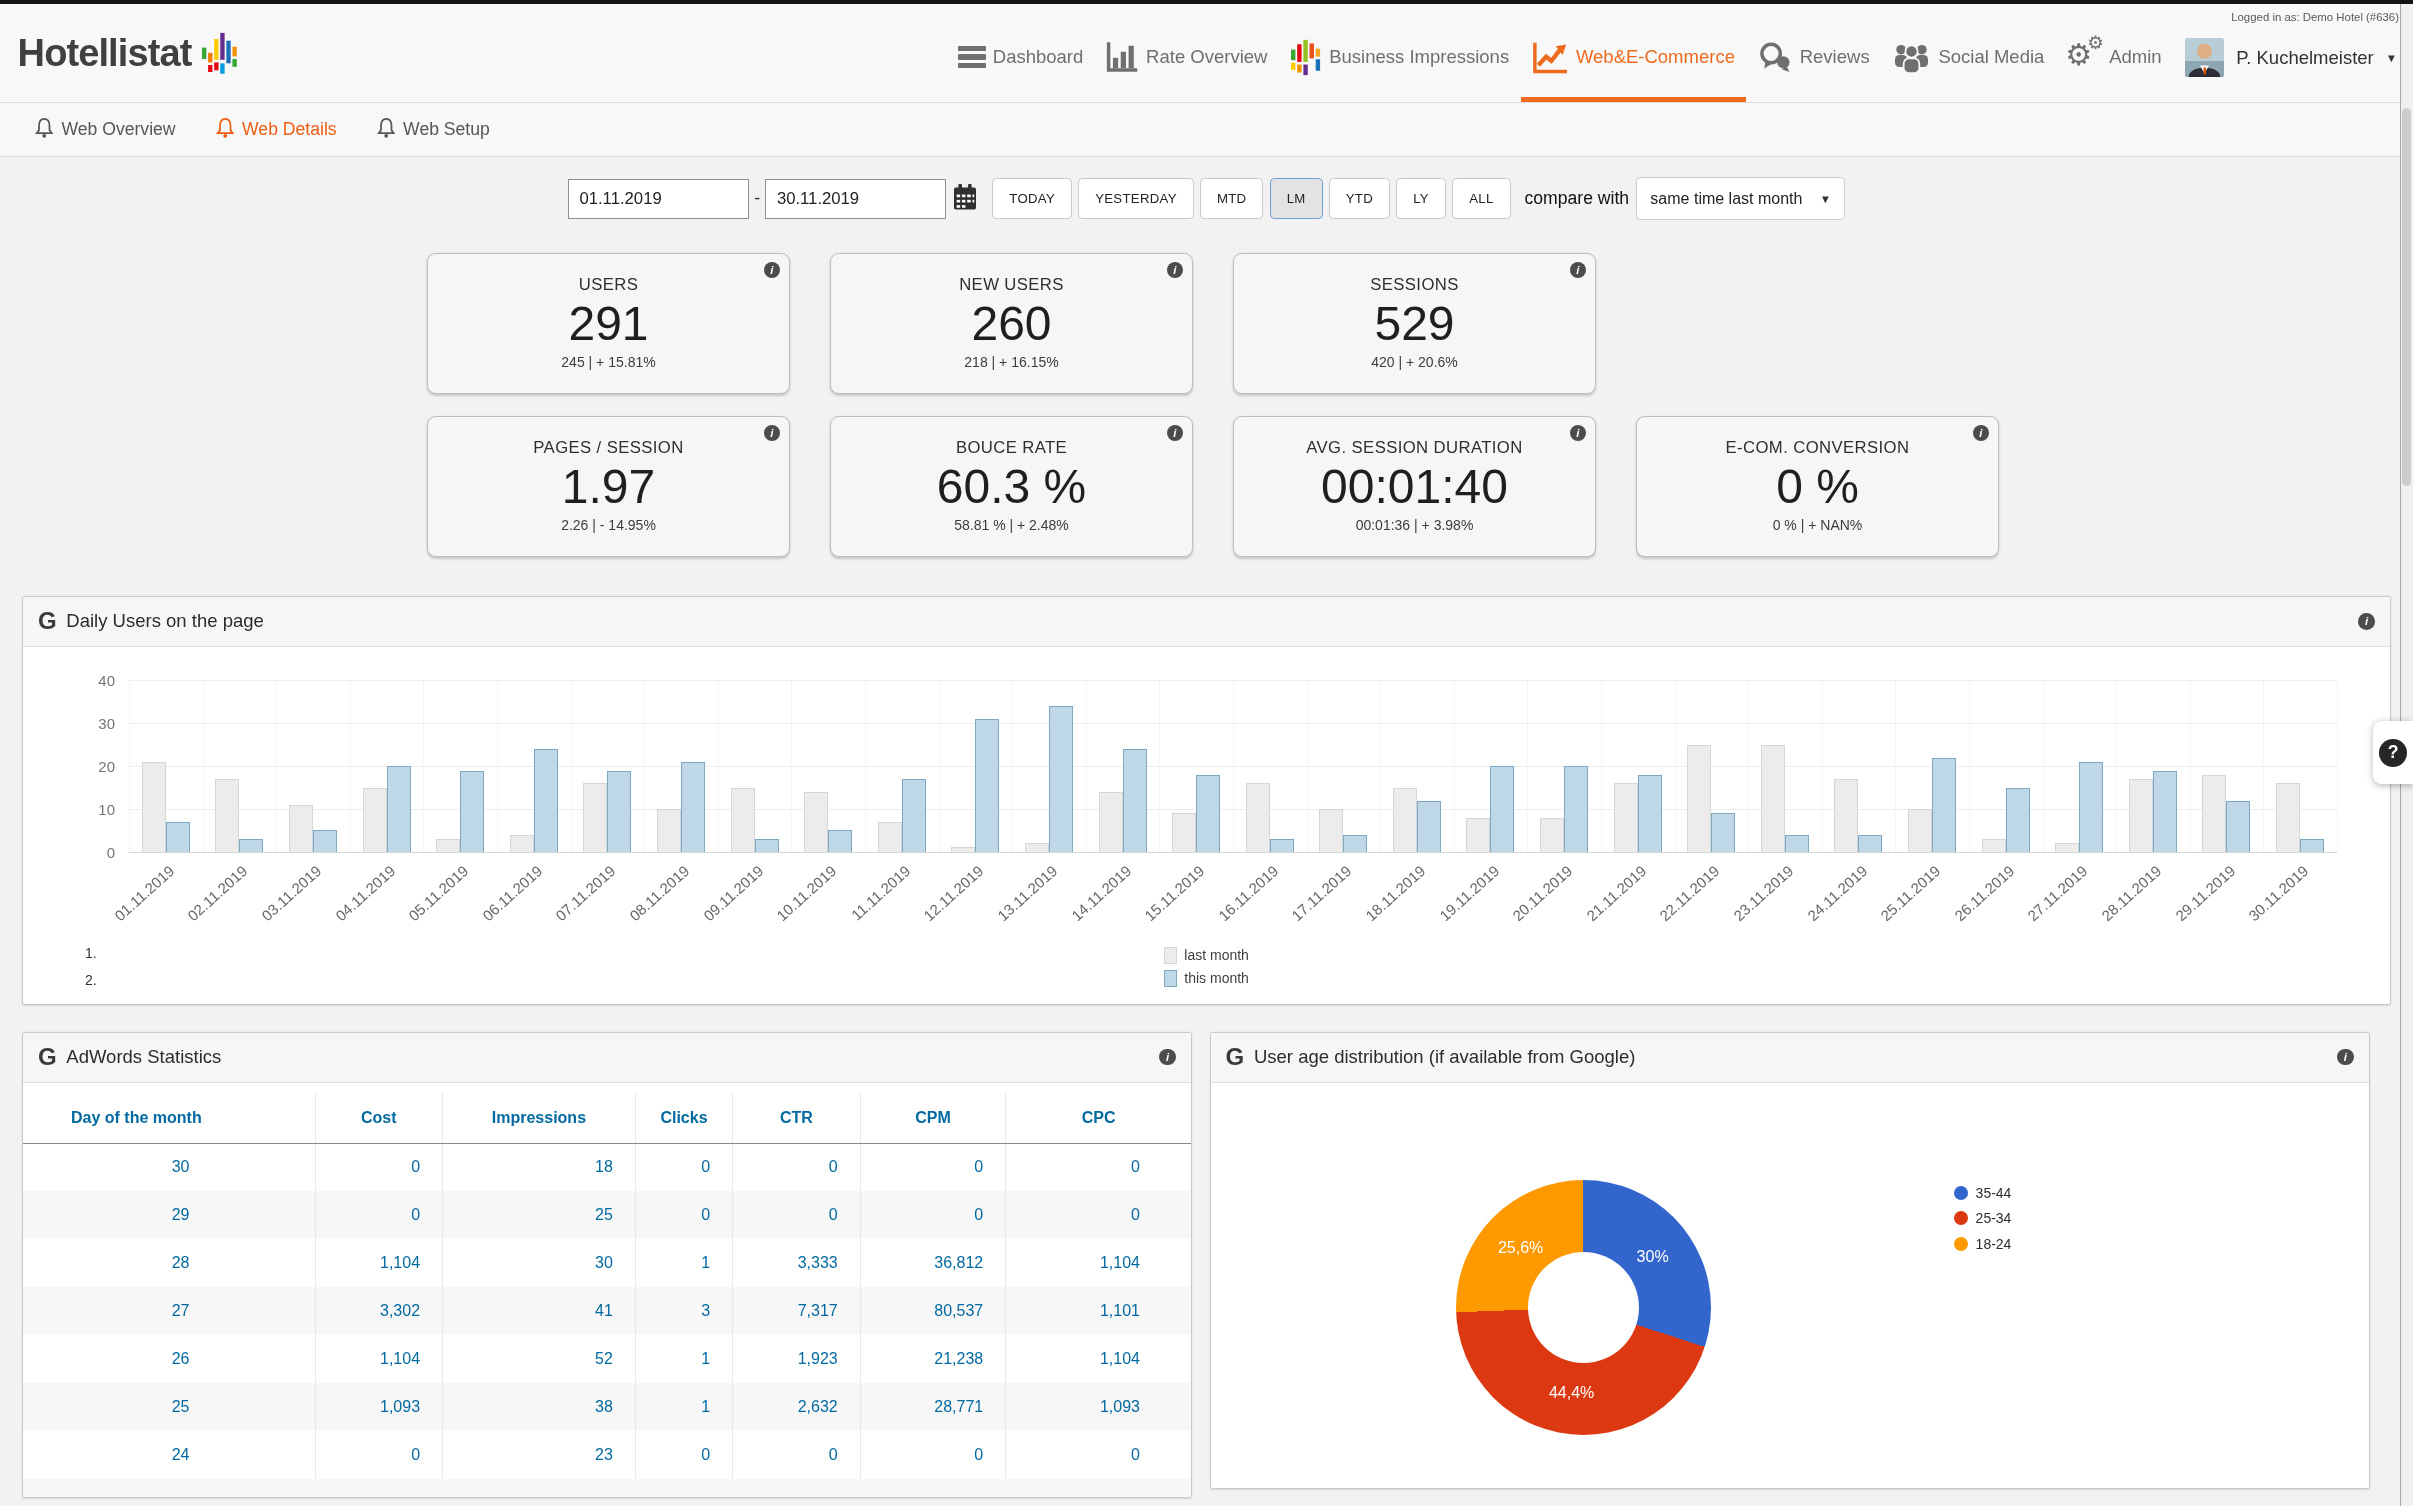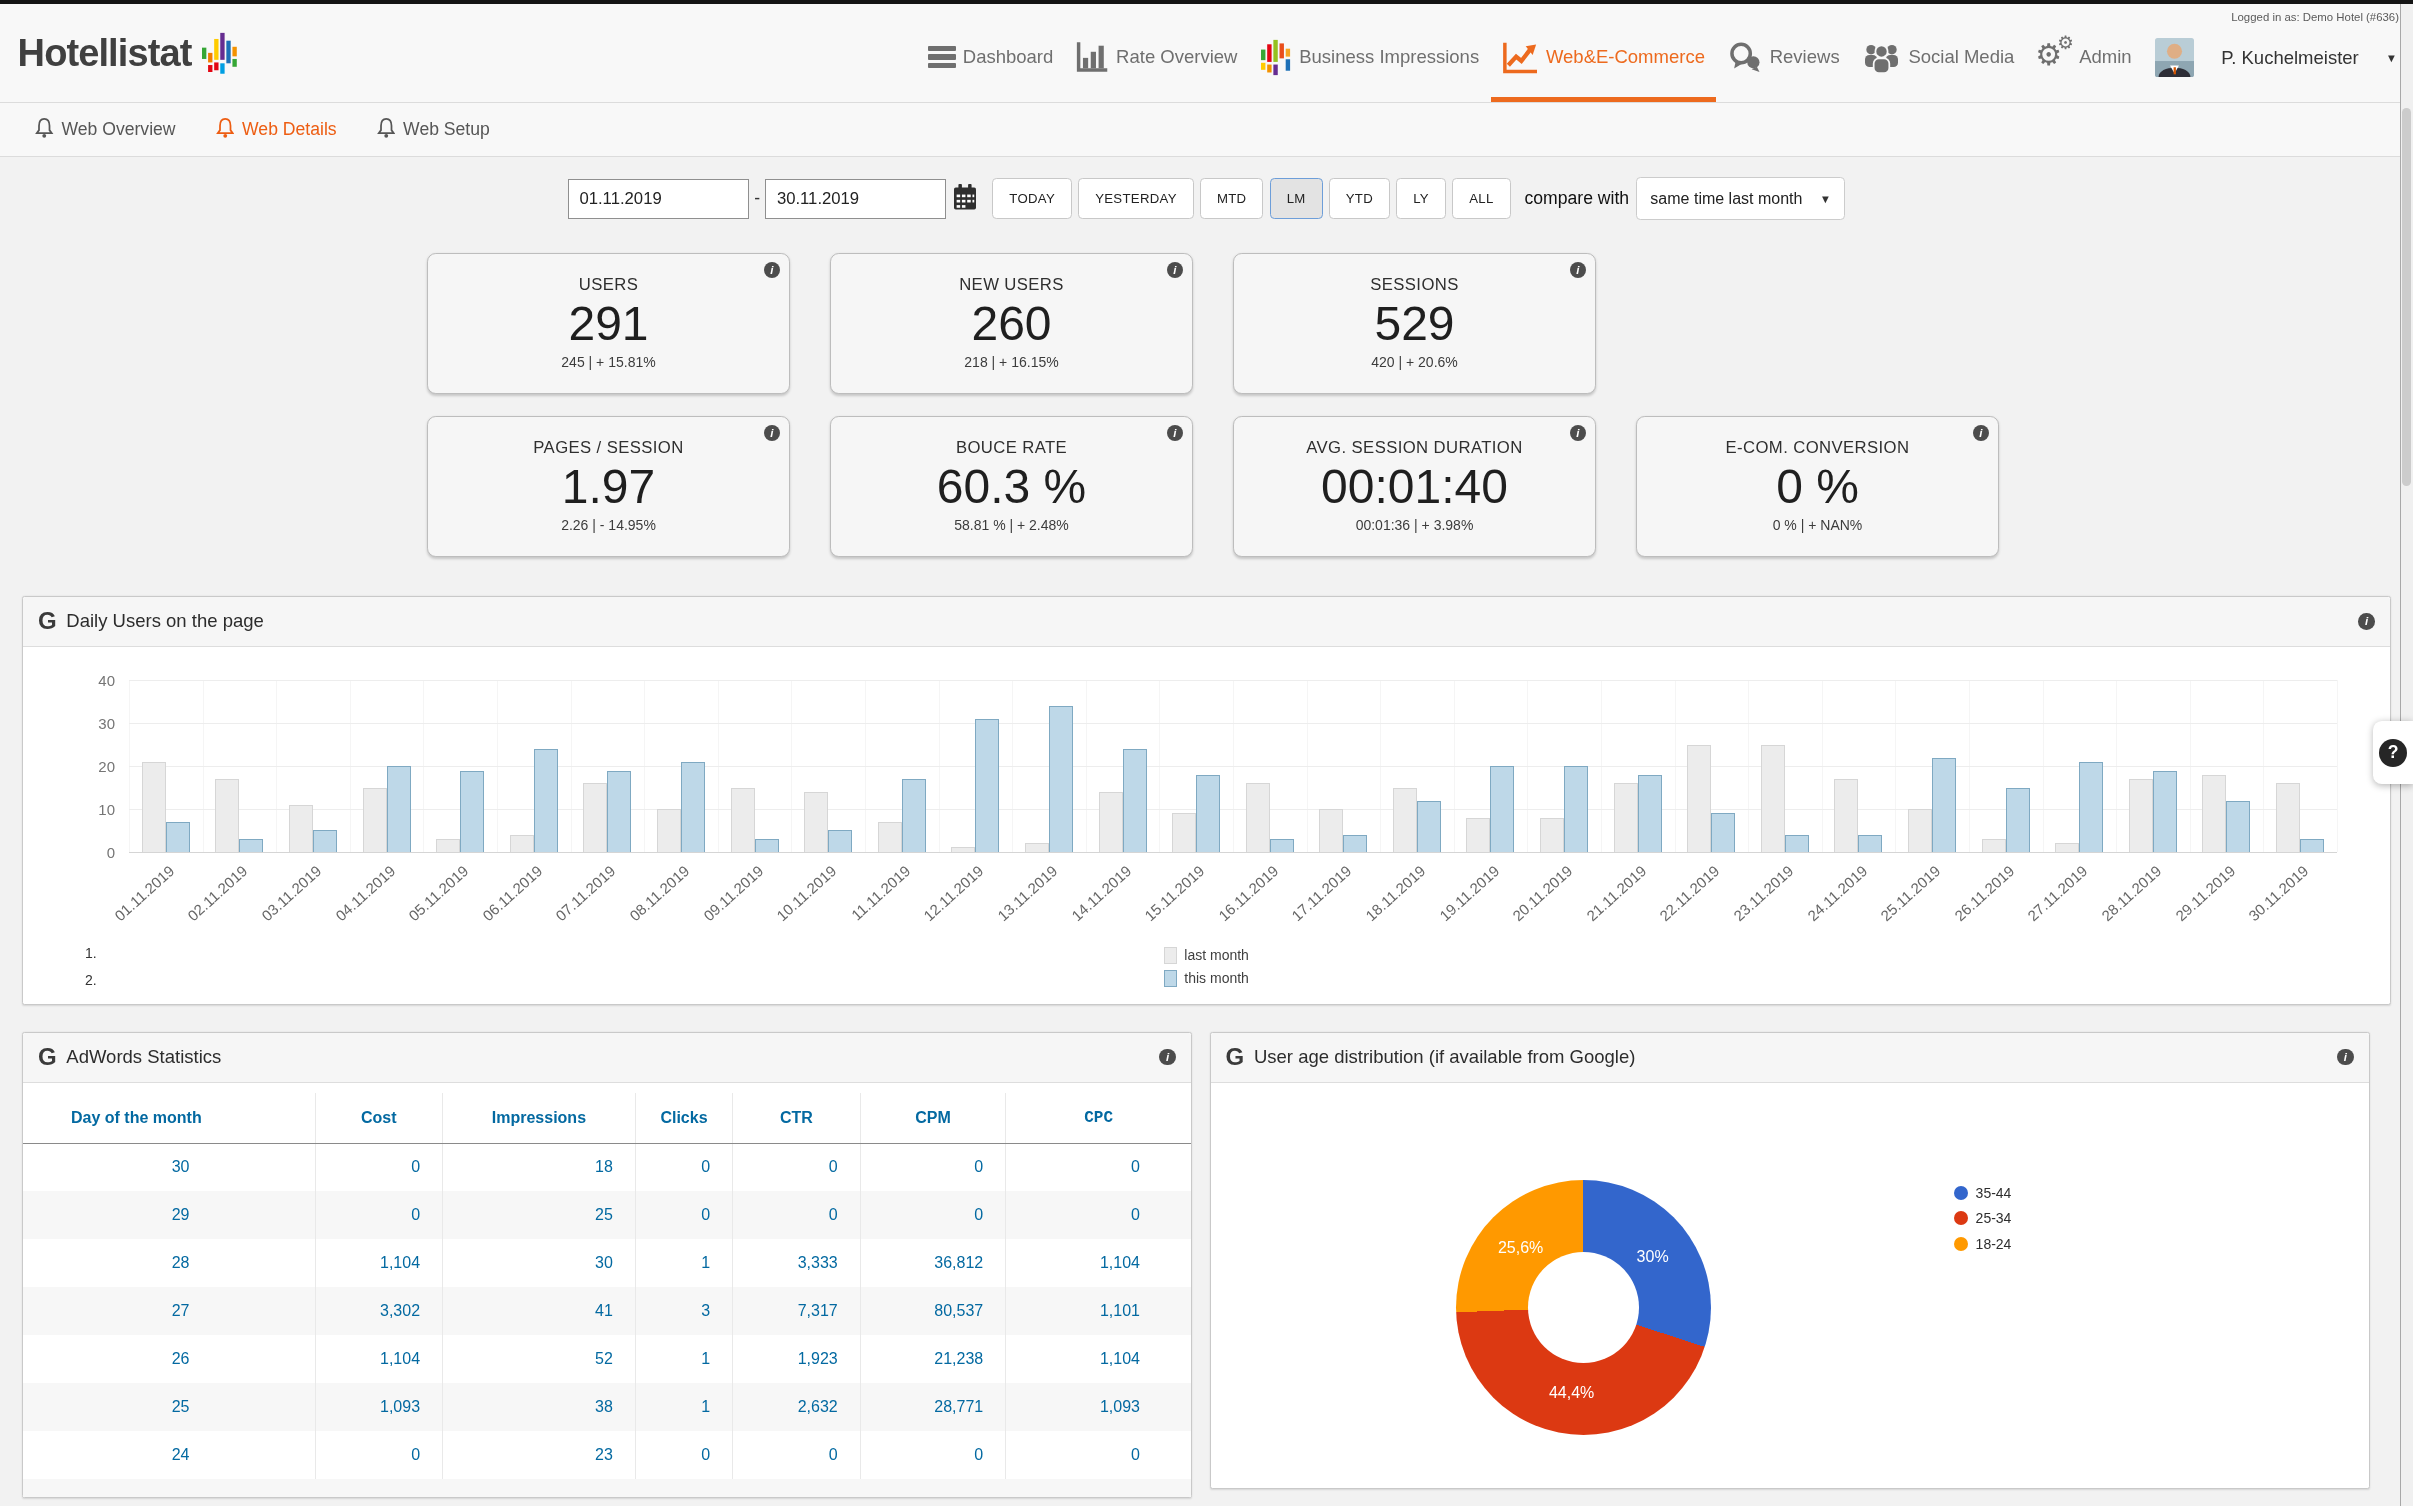--- a/index.html
+++ b/index.html
@@ -24,21 +24,21 @@
     border-bottom:5.3px solid transparent; color:#6f6f6f; font-size:18.5px; cursor:pointer;
     white-space:nowrap;
   }
   .nav-item.active { color:#ED6A1E; border-bottom-color:#ED6A1E; }
   .nav-item .ico { display:flex; align-items:center; }
   .hamb { display:flex; flex-direction:column; gap:3.5px; }
   .hamb i { display:block; width:28px; height:5.3px; background:#6f6f6f; border-radius:0.9px; }
   .gears { position:relative; width:35px; height:35px; color:#6f6f6f; }
   .gears .g1 { position:absolute; left:-1.8px; top:0px; font-size:30px; line-height:30px; }
   .gears .g2 { position:absolute; right:-1.8px; top:-5.3px; font-size:18.5px; line-height:18.5px; }
-  .user-block { display:flex; align-items:center; gap:27px; padding:8.8px 0 0 12.3px; font-size:18.5px; color:#333; cursor:pointer; }
+  .user-block { display:flex; align-items:center; gap:12px; padding:8.8px 0 0 12.3px; font-size:18.5px; color:#333; cursor:pointer; }
   .avatar { width:39px; height:39px; border-radius:2.6px; overflow:hidden; flex:none; }
   .caret { font-size:11.4px; color:#333; }
 
   
   .subnav {
     height:54px; background:#f8f8f8; border-bottom:0.9px solid #dcdcdc;
     display:flex; align-items:center; gap:40px; padding-left:35px;
   }
   .subnav-item { display:flex; align-items:center; gap:8px; font-size:17.6px; color:#565656; cursor:pointer; }
   .subnav-item.active { color:#ED5D12; }
@@ -109,21 +109,21 @@
   .list-markers { position:absolute; left:62px; top:-1.8px; display:flex; flex-direction:column; gap:10.6px; font-size:14px; color:#333; }
 
   
   .bottom-row { display:flex; margin-top:26.4px; align-items:flex-start; }
   .adwords-panel { width:1170px; margin-left:22px; flex:none; }
   .age-panel { width:1160px; margin-left:17.6px; flex:none; height:457px; }
 
   .stats-table { width:100%; border-collapse:collapse; font-size:16px; color:#0369a1; margin-top:10.6px; }
   .stats-table th { font-weight:bold; height:50px; border-bottom:1.8px solid #8a8a8a; text-align:center; border-right:0.9px solid #e9e9e9; }
   .stats-table th:first-child { text-align:left; padding-left:48px; width:25%; }
-  .stats-table th:last-child { border-right:none;font-family:Liberation Mono, monospace; }
+  .stats-table th:last-child { border-right:none; }
   .stats-table td { height:48px; text-align:right; padding-right:22px; border-right:0.9px solid #e9e9e9; }
   .stats-table td:first-child { padding-right:125px; }
   .stats-table td:last-child { padding-right:51px; border-right:none; }
   .stats-table tbody tr:nth-child(even) { background:#f7f7f7; }
   .stats-table tr.stub td { height:17.6px; background:#f7f7f7; }
 
   .age-body { position:relative; height:406px; }
   .donut { position:absolute; left:245px; top:97px; width:255px; height:255px; border-radius:50%; }
   .donut-hole { position:absolute; left:50%; top:50%; width:111px; height:111px; margin:-55px 0 0 -55px;
                 border-radius:50%; background:#fff; }

